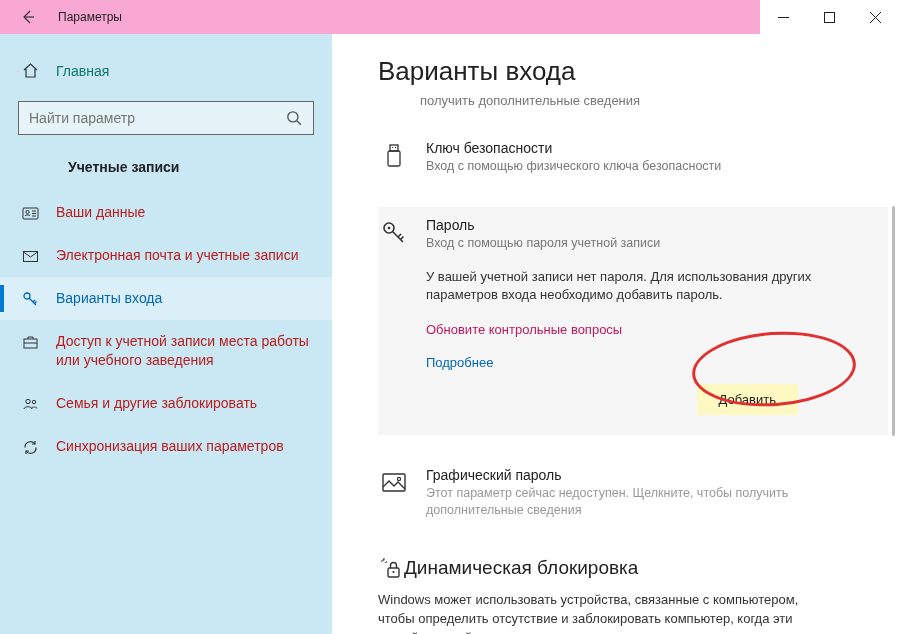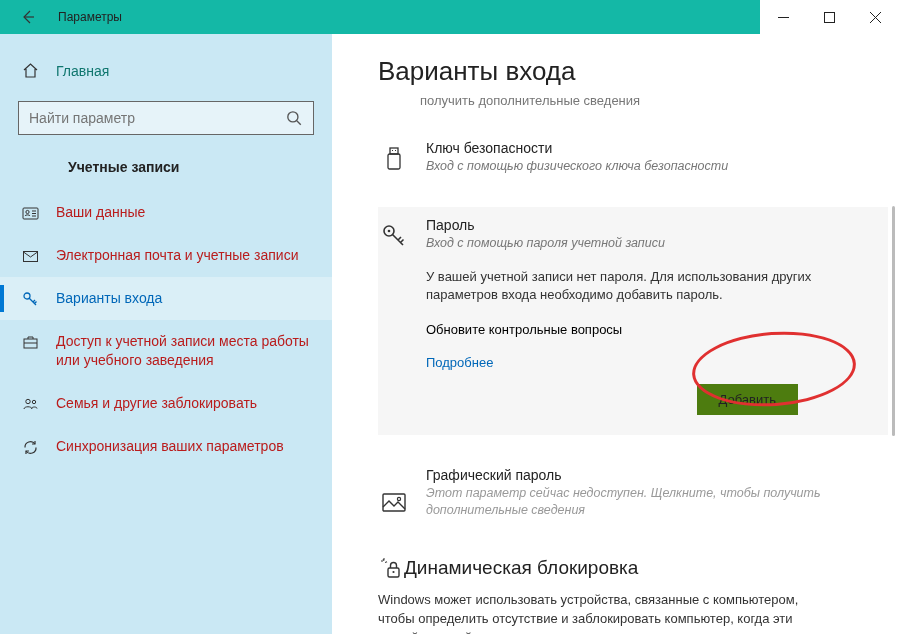--- a/index.html
+++ b/index.html
@@ -1,18 +1,18 @@
 <!DOCTYPE html>
 <html><head>
   <meta charset="utf-8">
   <style>
     * { margin: 0; padding: 0; box-sizing: border-box; font-family: "Segoe UI", Tahoma, sans-serif; }
     body { width: 898px; height: 634px; background: #fff; overflow: hidden; position: relative; }
 
-    .titlebar { height: 34px; display: flex; align-items: center; padding: 0 0 0 14px; background: #14b8a6; }
+    .titlebar { height: 34px; display: flex; align-items: center; padding: 0 0 0 14px; background: #f9a8d4; }
     .titlebar .back { width: 28px; height: 28px; display: flex; align-items: center; justify-content: center; cursor: pointer; }
     .titlebar .title { margin-left: 16px; font-size: 12px; color: #222; }
     .win-controls { margin-left: auto; display: flex; background: #fff; height: 34px; }
     .win-btn { width: 46px; height: 34px; display: flex; align-items: center; justify-content: center; cursor: pointer; }
     .win-btn svg { stroke: #222; }
 
     .content { display: flex; height: calc(634px - 34px); }
 
     .sidebar { width: 332px; background: #cae8f4; padding: 20px 0 0 0; }
     .home-row { display: flex; align-items: center; padding: 8px 20px; cursor: pointer; }
@@ -31,33 +31,33 @@
     .nav-item.active::before { content: ""; position: absolute; left: 0; top: 8px; bottom: 8px; width: 4px; background: #0078d4; }
     .nav-item.active .label { color: #0067b8; }
     .nav-item.active { background: rgba(255,255,255,0.3); }
 
     .main { flex: 1; padding: 22px 40px 10px 46px; position: relative; overflow: hidden; }
     .main h1 { font-size: 26px; font-weight: 400; color: #222; }
     .subtitle-under { font-size: 13px; color: #777; margin-top: 6px; margin-left: 42px; }
 
     .option { margin-top: 22px; padding: 10px 10px 10px 0; }
     .option.expanded { background: #f6f6f6; padding-bottom: 20px; margin-right: -30px; padding-right: 30px; }
-    .option-head { display: flex; align-items: flex-end; cursor: pointer; }
+    .option-head { display: flex; align-items: flex-start; cursor: pointer; }
     .option-icon { width: 32px; height: 32px; display: flex; align-items: center; justify-content: center; flex-shrink: 0; }
     .option-text { margin-left: 16px; }
     .option-title { font-size: 14px; color: #222; }
-    .option-desc { font-size: 12.5px; color: #777; margin-top: 2px; line-height: 1.35; font-style: italic; }
+    .option-desc { font-size: 12.5px; color: #777; margin-top: 2px; line-height: 1.35; }
     .option-desc.disabled { color: #999; }
 
     .expanded-body { margin-left: 48px; margin-top: 16px; }
     .body-text { font-size: 13px; color: #333; line-height: 1.4; max-width: 400px; }
-    .body-disabled { font-size: 13px; color: #000000; margin-top: 18px; }
+    .body-disabled { font-size: 13px; color: #be185d; margin-top: 18px; }
     .body-link { font-size: 13px; color: #0067b8; margin-top: 18px; cursor: pointer; }
     .button-row { margin-top: 14px; display: flex; justify-content: flex-end; padding-right: 60px; }
-    .add-btn { background: #4d7c0f; border: none; padding: 8px 22px; font-size: 13px; color: #222; cursor: pointer; }
+    .add-btn { background: #fef9c3; border: none; padding: 8px 22px; font-size: 13px; color: #222; cursor: pointer; }
 
     .section-h2 { margin-top: 28px; display: flex; align-items: center; }
     .section-h2 .icon-wrap { width: 26px; display: flex; justify-content: center; }
     .section-h2 h2 { font-size: 19px; font-weight: 400; color: #222; margin-left: 0; }
     .section-body { font-size: 13px; color: #333; margin-top: 12px; line-height: 1.45; max-width: 440px; }
 
     .scrollbar { position: absolute; right: 3px; top: 172px; width: 3px; height: 230px; background: #bbb; border-radius: 2px; }
 
     .highlight-oval { position: absolute; right: 42px; top: 332px; width: 164px; height: 74px; border: 3px solid #e03030; border-radius: 50%; pointer-events: none; transform: rotate(-4deg); }
 

